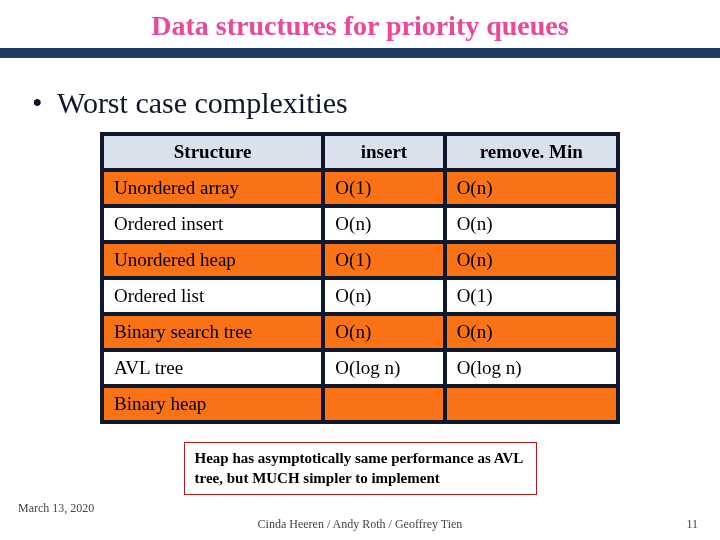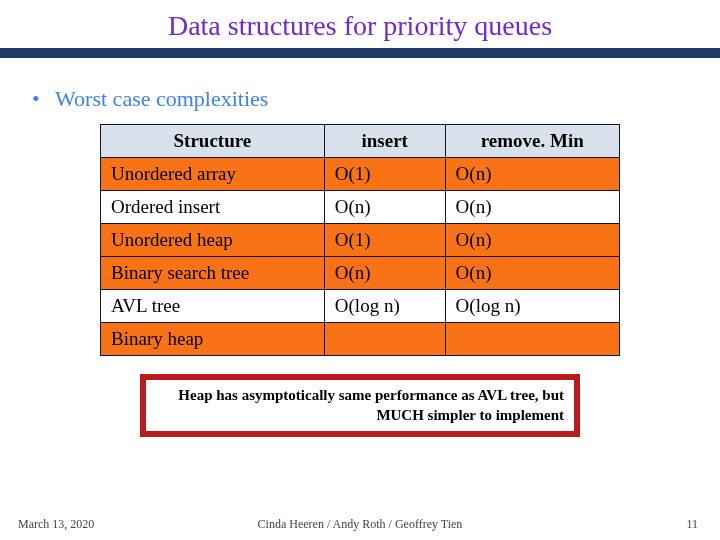--- a/index.html
+++ b/index.html
@@ -17,41 +17,42 @@
     position: relative;
   }
   .title-band {
     width: 100%;
     padding: 10px 0 6px 0;
     text-align: center;
     border-bottom: 10px solid #1f3a63;
   }
   .title-band .title {
     font-size: 28px;
-    color: #6d28d9;
+    color: #ec4899;
+    font-weight: bold;
   }
   .bullet-row {
     margin: 28px 12px 12px 32px;
-    font-size: 22px;
-    color: #3b82f6;
+    font-size: 30px;
+    color: #0f172a;
   }
   .bullet-row .bullet-dot {
     display: inline-block;
     width: 18px;
   }
   .table-wrap {
     margin: 0 auto;
     width: 520px;
   }
   table {
     border-collapse: collapse;
     width: 100%;
   }
   th, td {
-    border: 1px solid #0f172a;
+    border: 4px solid #0f172a;
     padding: 5px 10px;
     font-size: 19px;
     text-align: left;
     vertical-align: middle;
     height: 32px;
   }
   th {
     background: #d9e1ec;
     text-align: center;
     font-weight: bold;
@@ -65,37 +66,36 @@
   tr.heap td.c-insert, tr.heap td.c-remove {
     font-size: 7px;
     color: #888;
     line-height: 1.1;
     font-style: normal;
     text-align: left;
     padding: 2px 4px;
   }
   .note-box {
     margin: 18px auto 0 auto;
-    width: 440px;
-    border: 6px solid #b91c1c;
+    width: 353px;
+    border: 1px solid #b91c1c;
     padding: 6px 10px;
     font-size: 15px;
     font-weight: bold;
     line-height: 1.3;
-    text-align: right;
   }
   .footer {
     position: absolute;
     bottom: 8px;
     left: 0;
     width: 100%;
     font-size: 12px;
     color: #444;
   }
-  .footer .date { position: absolute; left: 18px; bottom: 0; }
+  .footer .date { position: absolute; left: 18px; bottom: 16px; }
   .footer .authors { width: 100%; text-align: center; margin-top: 20px; }
   .footer .pagenum { position: absolute; right: 22px; bottom: 0; }
 </style>
 </head>
 <body>
 
 <div class="slide">
 
   <div class="title-band">
     <div class="title">Data structures for priority queues</div>
@@ -124,20 +124,25 @@
         <tr class="plain">
           <td>Ordered insert</td>
           <td class="c-insert">O(n)</td>
           <td class="c-remove">O(n)</td>
         </tr>
         <tr class="alt">
           <td>Unordered heap</td>
           <td class="c-insert">O(1)</td>
           <td class="c-remove">O(n)</td>
         </tr>
+        <tr class="plain">
+          <td>Ordered list</td>
+          <td class="c-insert">O(n)</td>
+          <td class="c-remove">O(1)</td>
+        </tr>
         <tr class="alt">
           <td>Binary search tree</td>
           <td class="c-insert">O(n)</td>
           <td class="c-remove">O(n)</td>
         </tr>
         <tr class="plain">
           <td>AVL tree</td>
           <td class="c-insert">O(log n)</td>
           <td class="c-remove">O(log n)</td>
         </tr>

